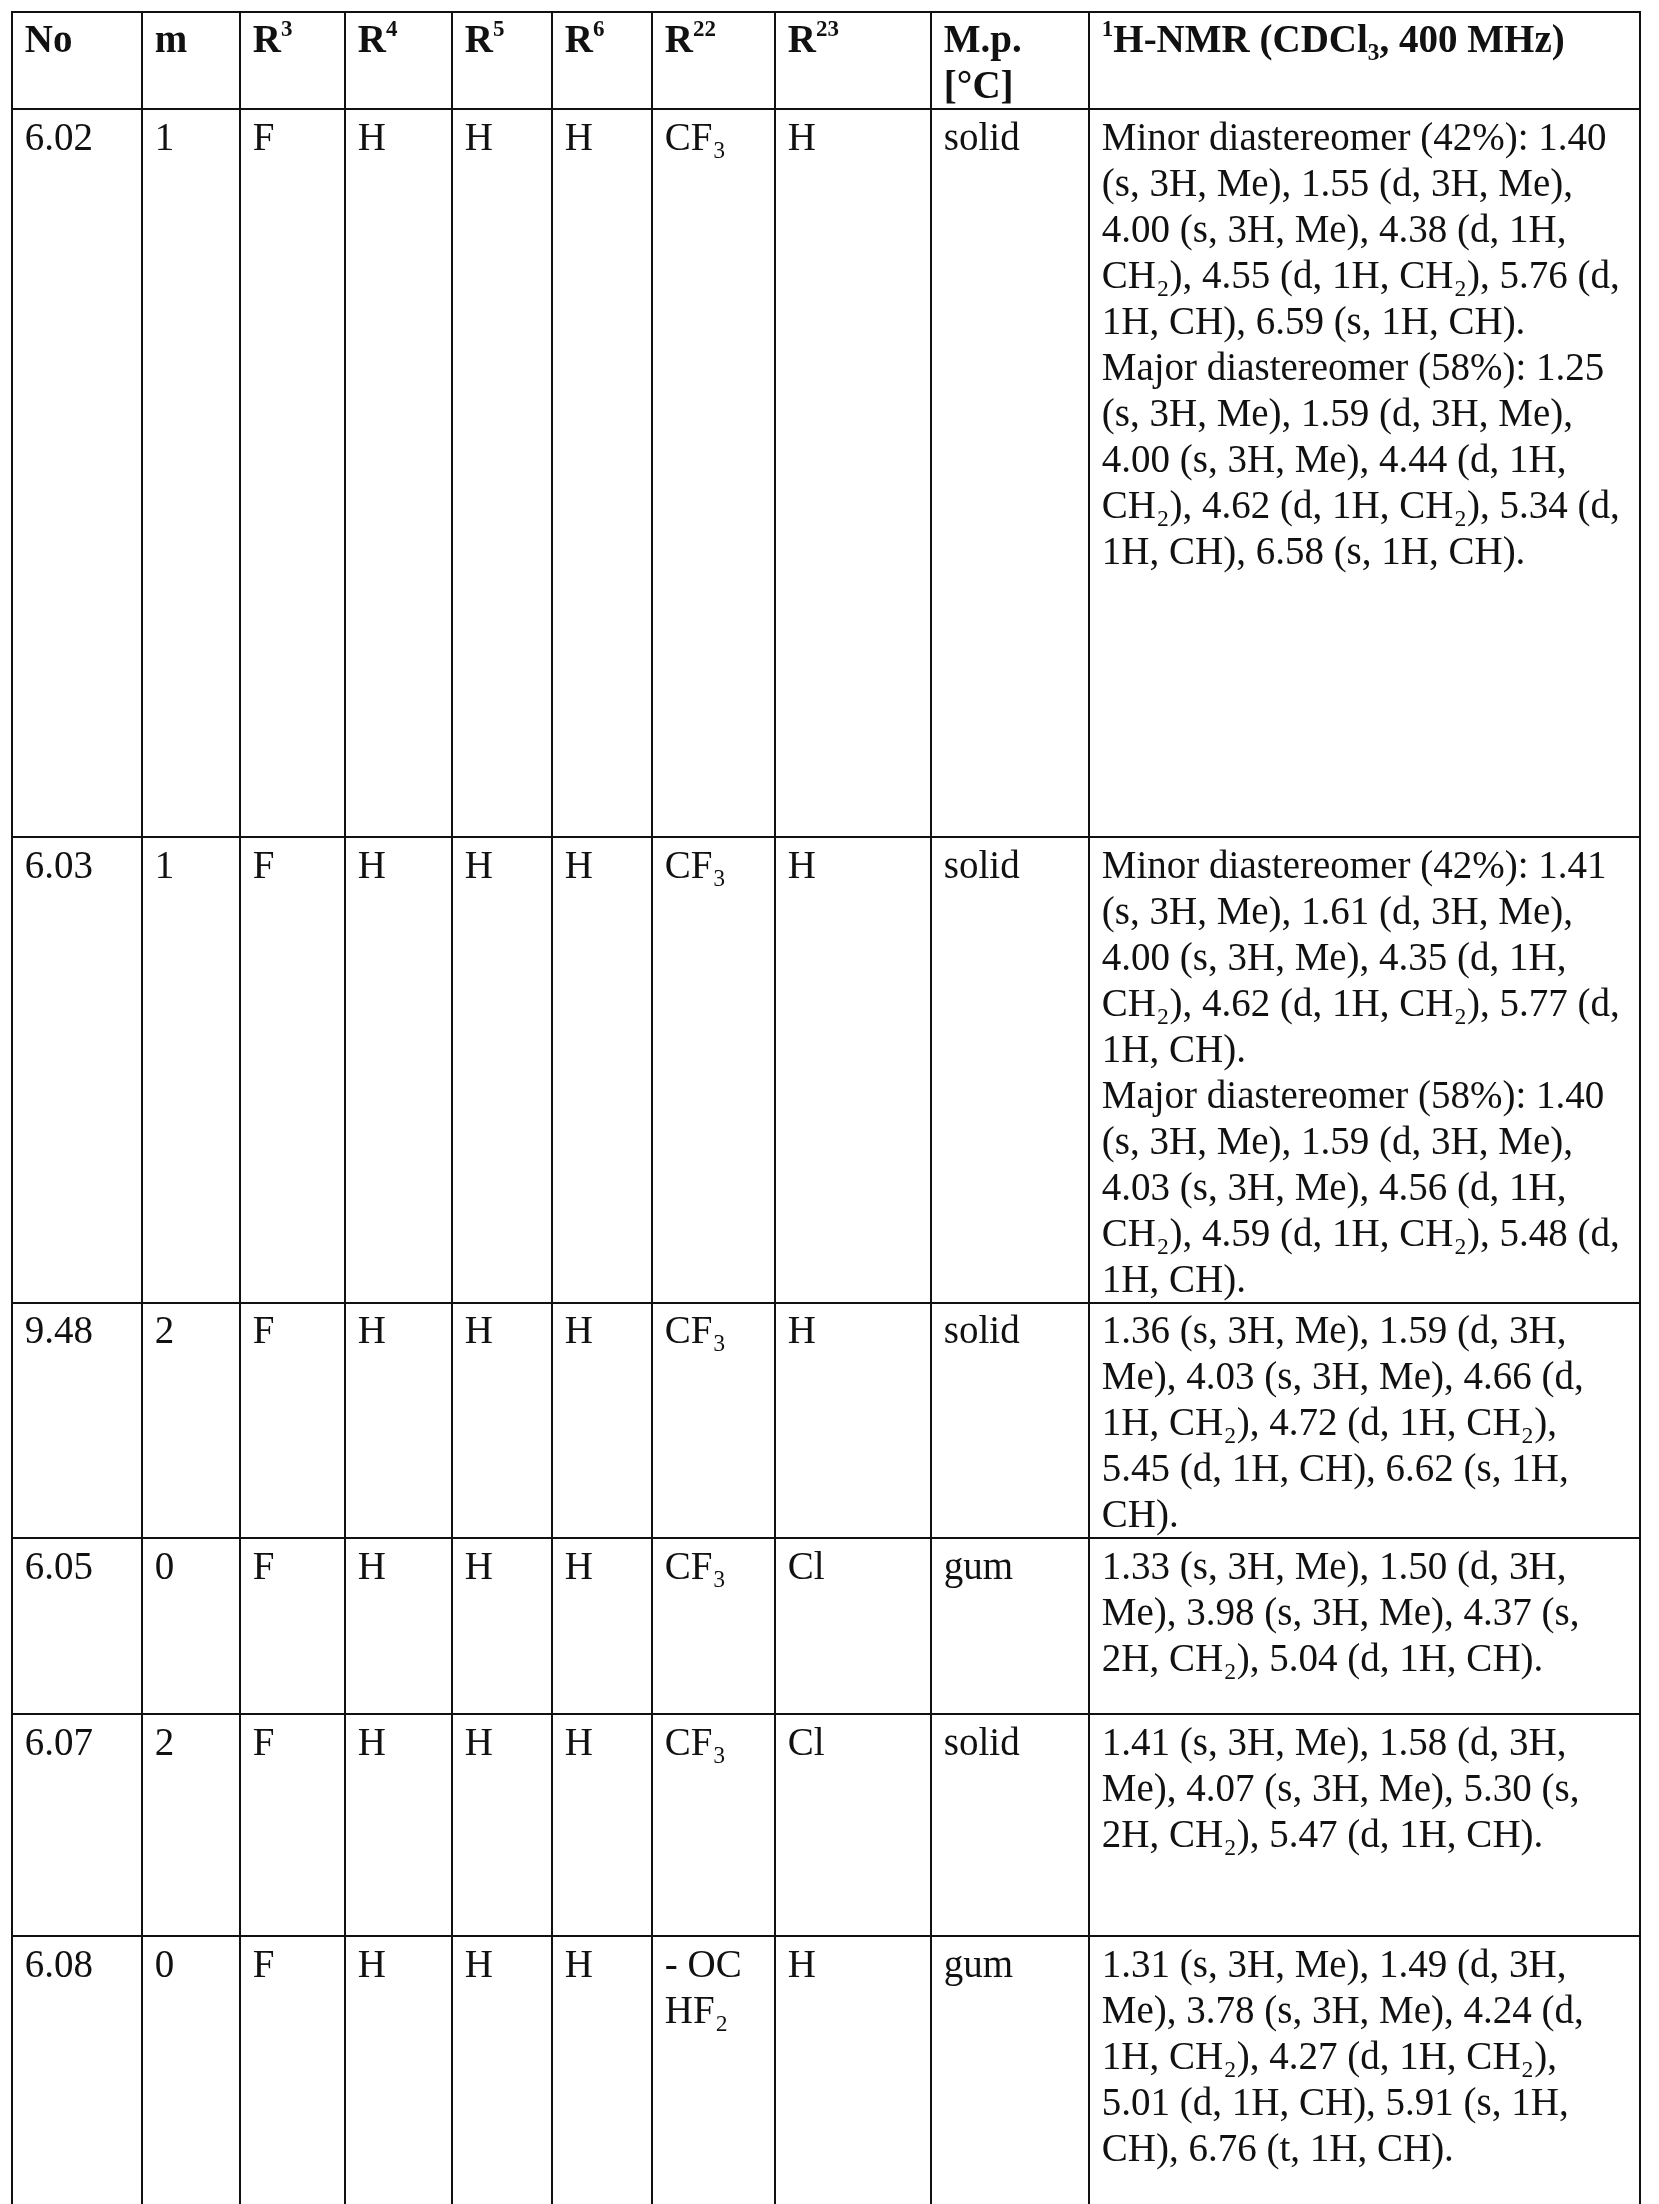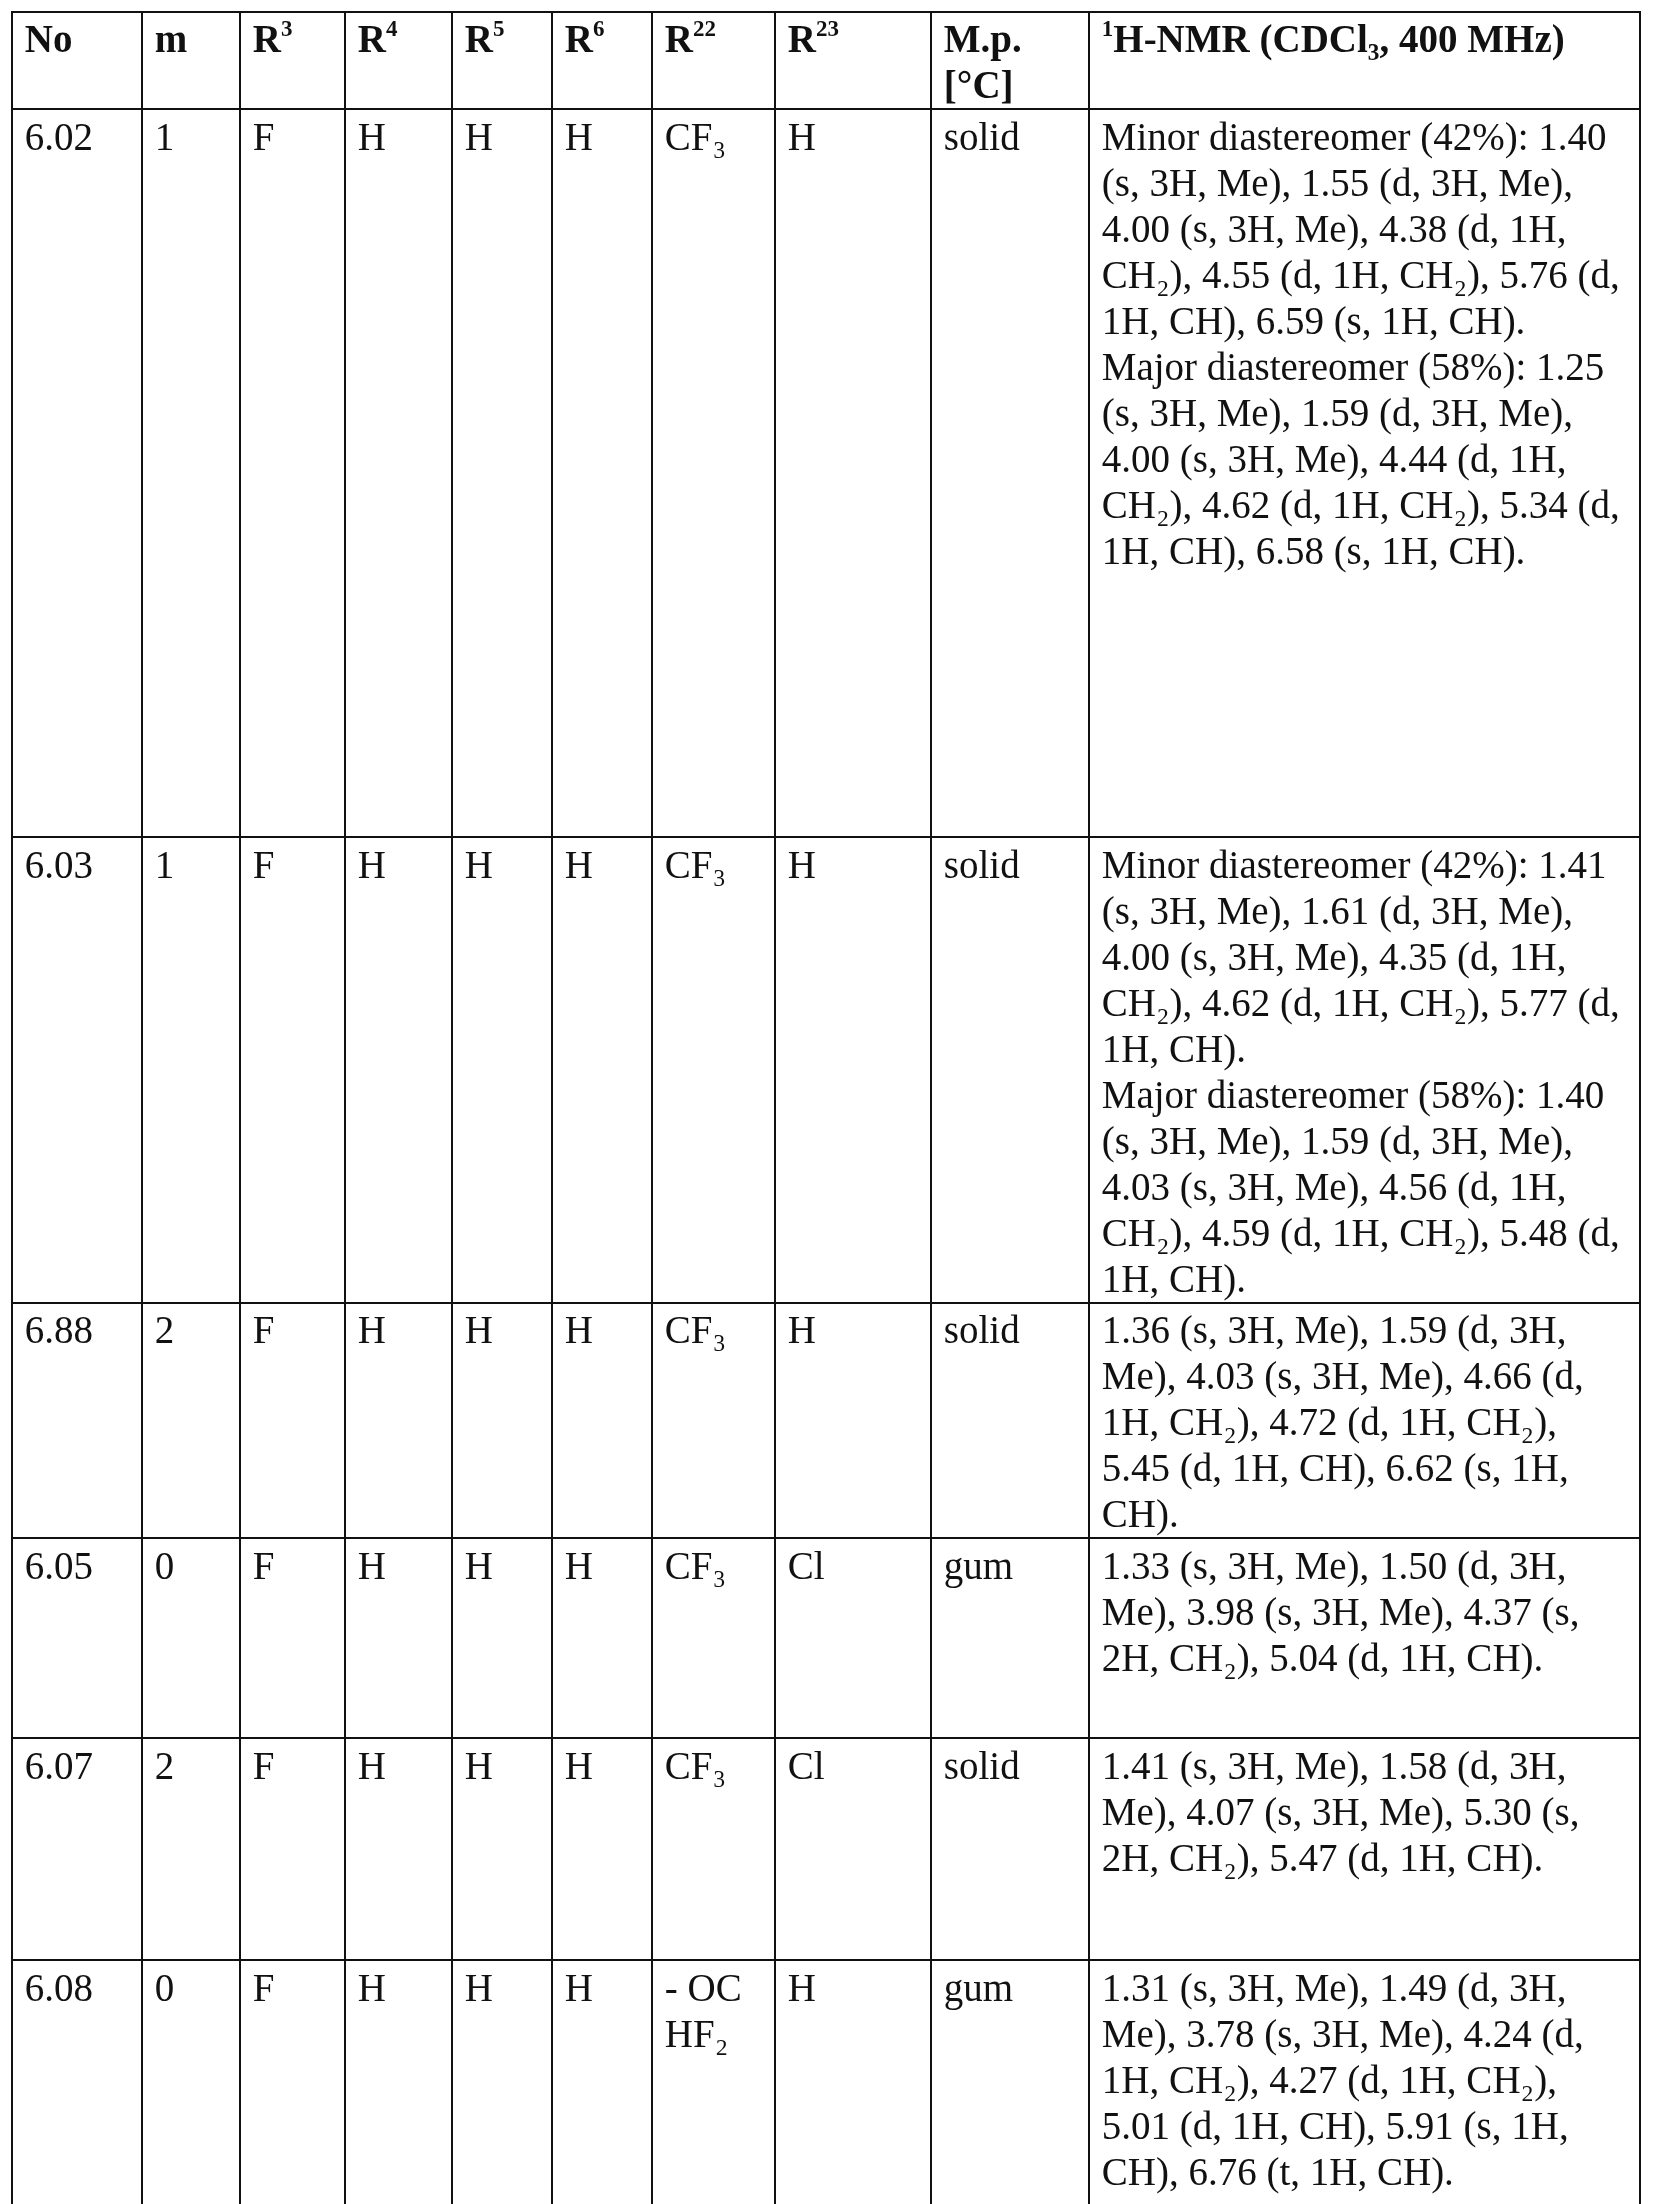--- a/index.html
+++ b/index.html
@@ -66,32 +66,32 @@
       <td>H</td>
       <td>H</td>
       <td>H</td>
       <td>CF₃</td>
       <td>H</td>
       <td>solid</td>
       <td class="nmr-text">Minor diastereomer (42%): 1.41 (s, 3H, Me), 1.61 (d, 3H, Me), 4.00 (s, 3H, Me), 4.35 (d, 1H, CH₂), 4.62 (d, 1H, CH₂), 5.77 (d, 1H, CH).
 Major diastereomer (58%): 1.40 (s, 3H, Me), 1.59 (d, 3H, Me), 4.03 (s, 3H, Me), 4.56 (d, 1H, CH₂), 4.59 (d, 1H, CH₂), 5.48 (d, 1H, CH).</td>
     </tr>
     <tr style="height:233px">
-      <td>6.88</td>
+      <td>9.48</td>
       <td>2</td>
       <td>F</td>
       <td>H</td>
       <td>H</td>
       <td>H</td>
       <td>CF₃</td>
       <td>H</td>
       <td>solid</td>
       <td class="nmr-text">1.36 (s, 3H, Me), 1.59 (d, 3H, Me), 4.03 (s, 3H, Me), 4.66 (d, 1H, CH₂), 4.72 (d, 1H, CH₂), 5.45 (d, 1H, CH), 6.62 (s, 1H, CH).</td>
     </tr>
-    <tr style="height:200px">
+    <tr style="height:176px">
       <td>6.05</td>
       <td>0</td>
       <td>F</td>
       <td>H</td>
       <td>H</td>
       <td>H</td>
       <td>CF₃</td>
       <td>Cl</td>
       <td>gum</td>
       <td class="nmr-text">1.33 (s, 3H, Me), 1.50 (d, 3H, Me), 3.98 (s, 3H, Me), 4.37 (s, 2H, CH₂), 5.04 (d, 1H, CH).</td>

